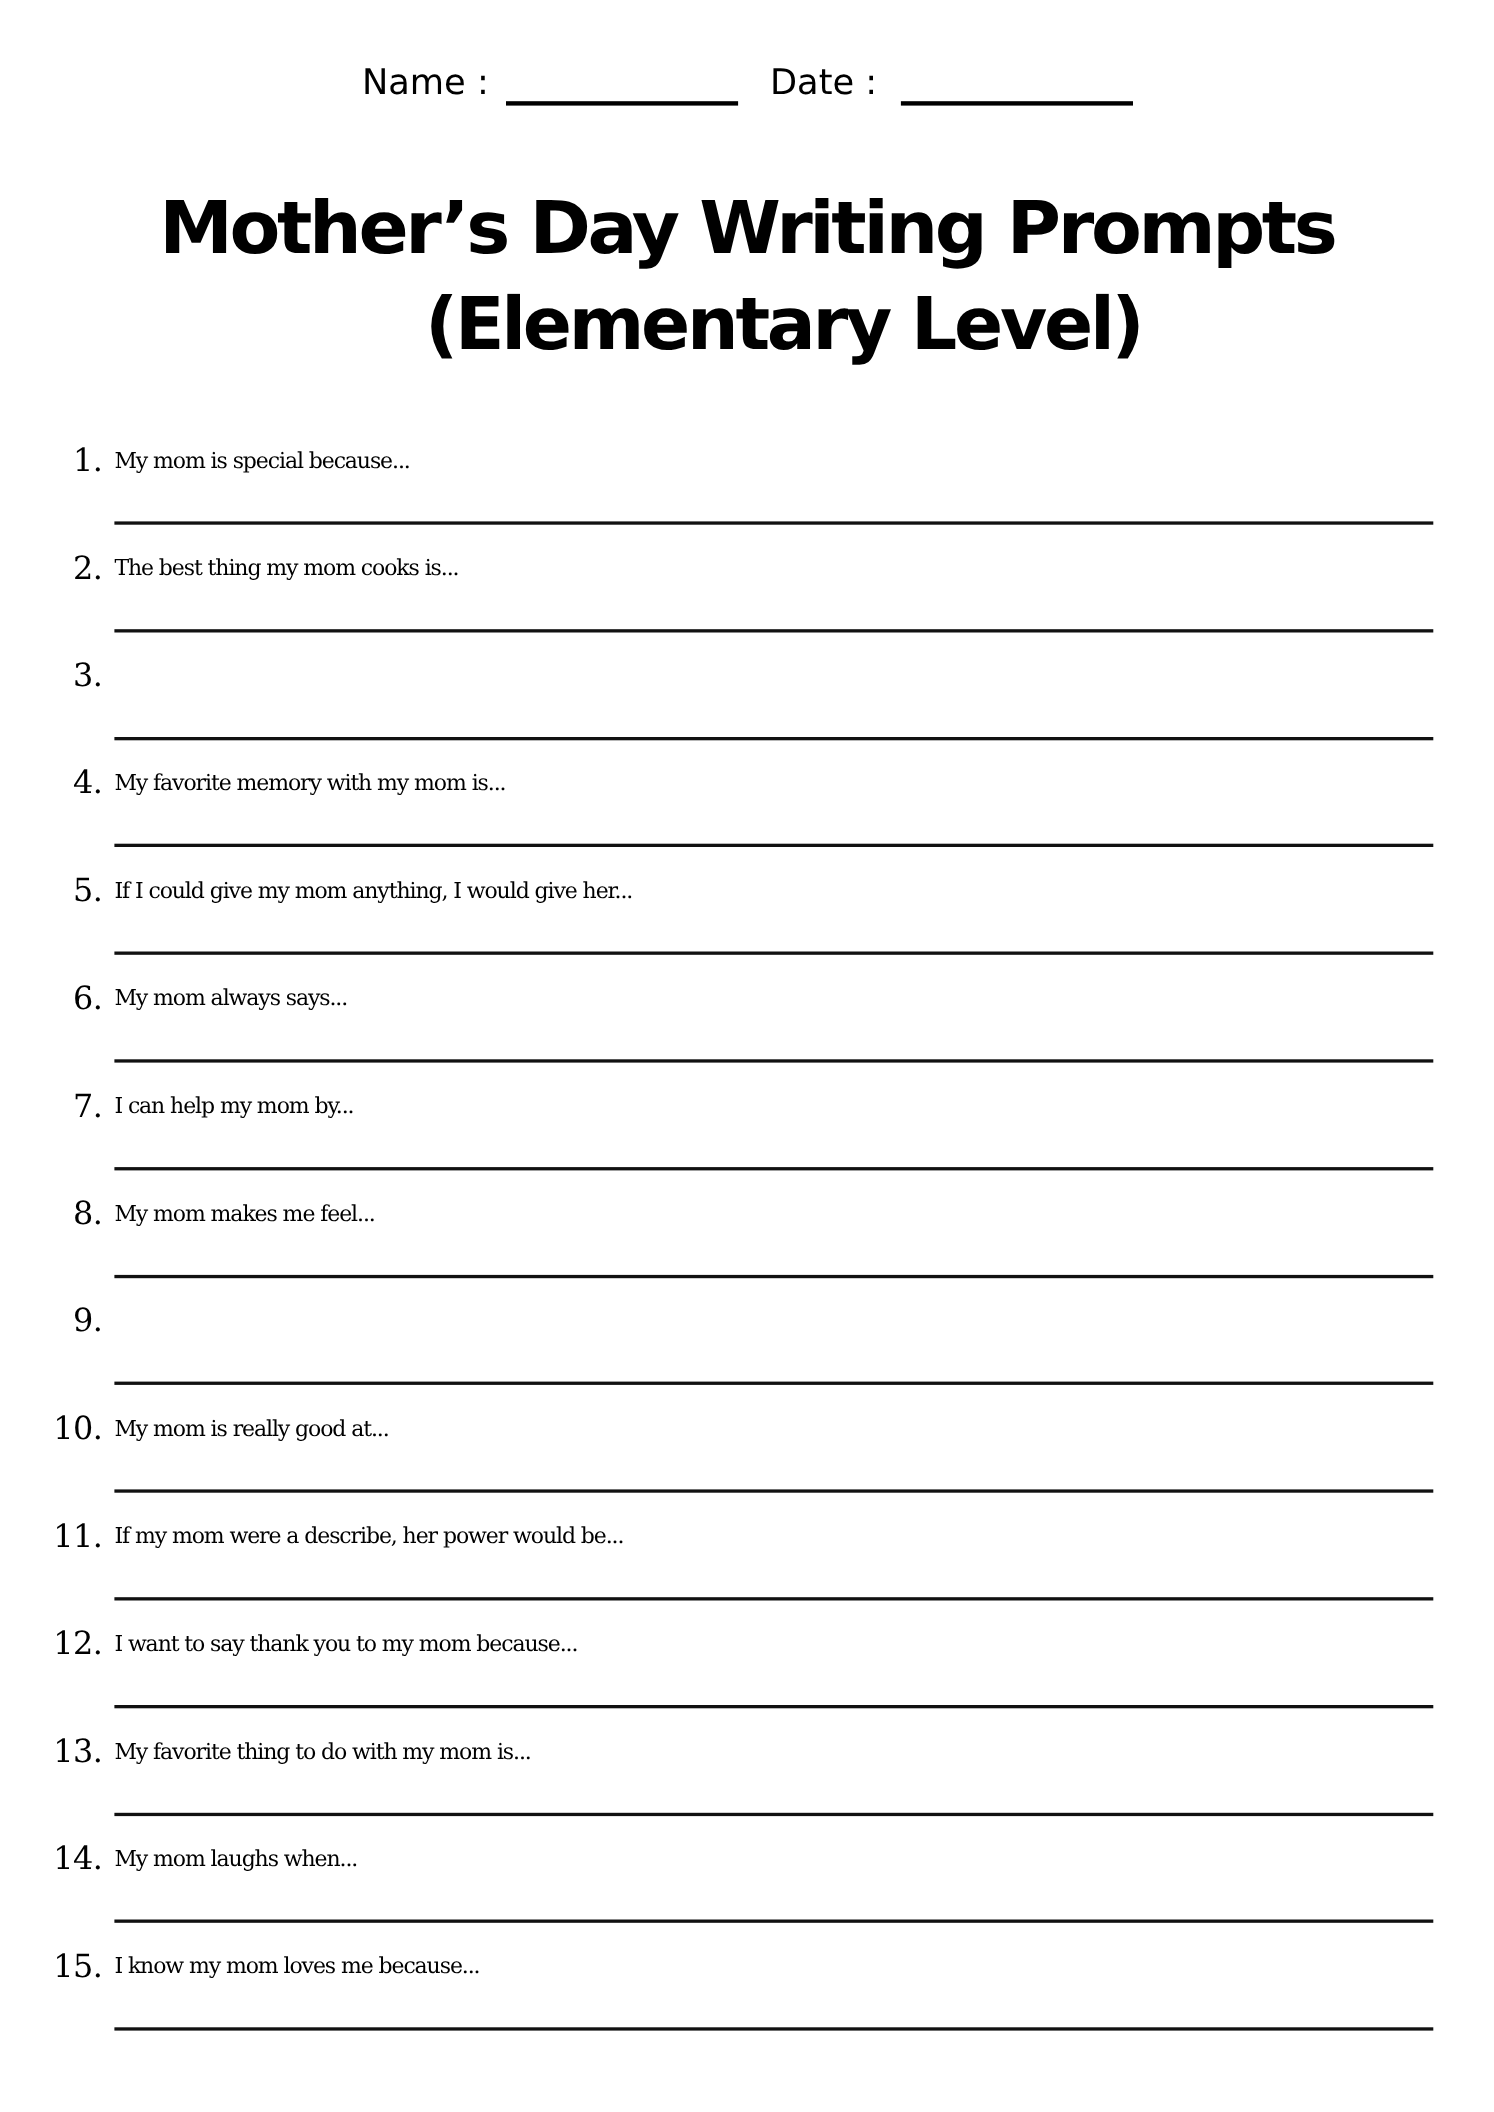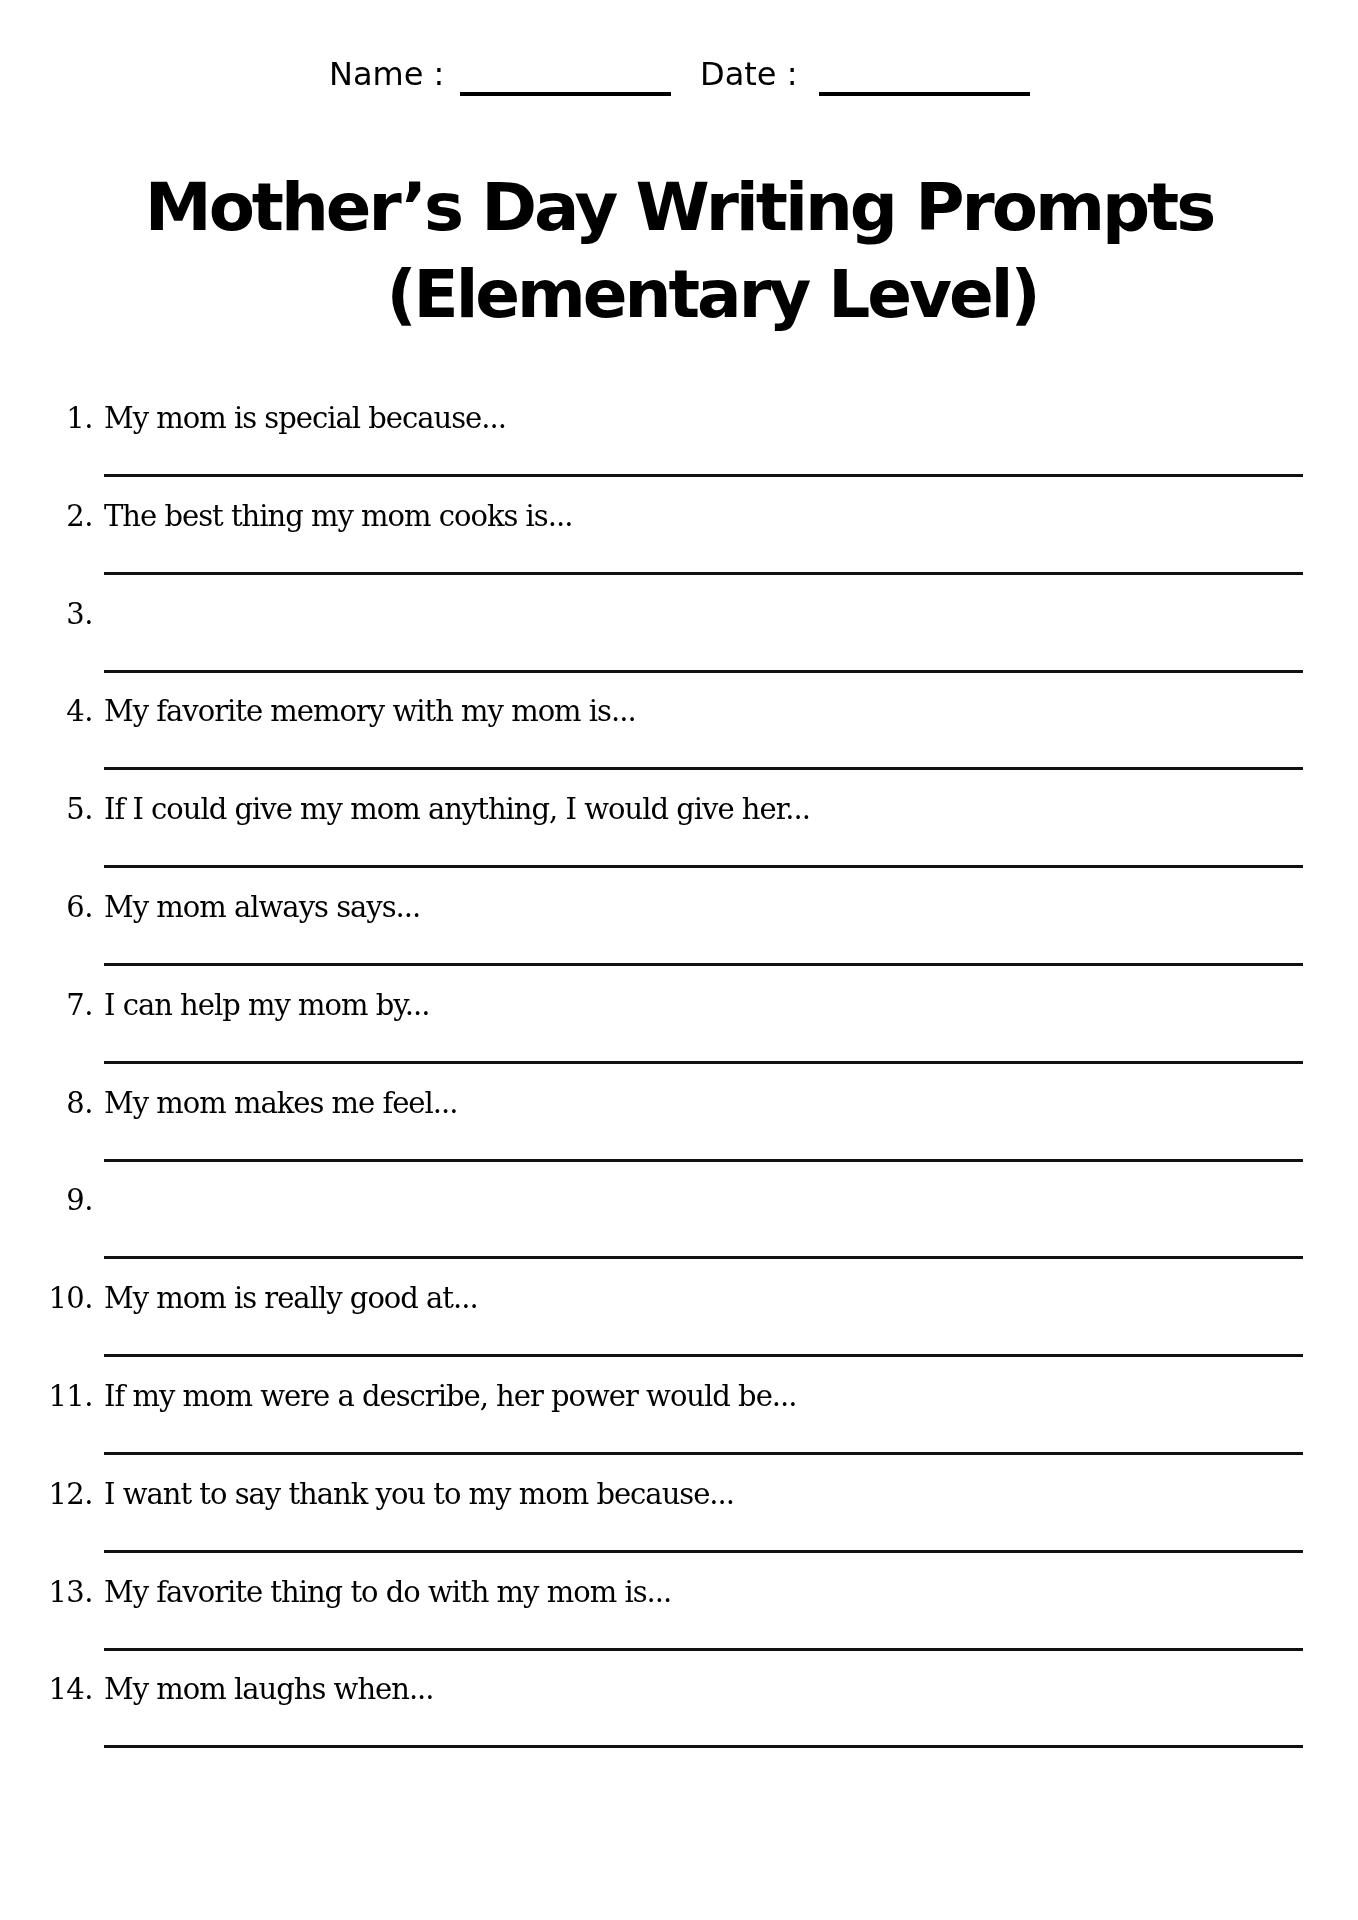--- a/index.html
+++ b/index.html
@@ -8,21 +8,21 @@
   .hdr-label { position:absolute; top:0; font-family:"DejaVu Sans", sans-serif; font-size:32px; line-height:44px; color:#000; }
   .hdr-blank { position:absolute; top:40px; height:4px; background:#000; }
   .title { position:absolute; left:0; width:1358px; text-align:center;
     font-family:"DejaVu Sans", sans-serif; font-weight:bold; font-size:66px; line-height:80px;
     letter-spacing:-3px; color:#000; }
   .title-1 { top:168px; transform:scaleX(1.02); }
   .title-2 { top:255px;margin-left:33px; }
   .prompt-list { position:absolute; left:0; top:398px; width:1358px; }
   .prompt-item { position:relative; height:97.8px; }
   .prompt-num { position:absolute; right:1265px; top:0; font-family:"DejaVu Serif", serif; font-size:29px; line-height:40px; white-space:nowrap; letter-spacing:-0.5px; }
-  .prompt-text { position:absolute; left:104px; top:0; font-family:"DejaVu Serif", serif; font-size:29px; line-height:40px; white-space:nowrap; letter-spacing:-1px; }
+  .prompt-text { position:absolute; left:104px; top:0; font-family:"DejaVu Serif", serif; font-size:20px; line-height:40px; white-space:nowrap; letter-spacing:-1px; }
   .answer-line { position:absolute; left:104px; width:1199px; top:76px; height:3px; background:#111; }
 </style>
 </head>
 <body>
 
 <div class="header-row">
   <span class="hdr-label" style="left:329px;">Name :</span>
   <div class="hdr-blank" style="left:460px; width:211px;"></div>
   <span class="hdr-label" style="left:700px;text-align:right;">Date :</span>
   <div class="hdr-blank" style="left:819px; width:211px;"></div>
@@ -93,13 +93,18 @@
   <div class="prompt-item">
     <span class="prompt-num">13.</span>
     <span class="prompt-text">My favorite thing to do with my mom is...</span>
     <div class="answer-line"></div>
   </div>
   <div class="prompt-item">
     <span class="prompt-num">14.</span>
     <span class="prompt-text">My mom laughs when...</span>
     <div class="answer-line"></div>
   </div>
+  <div class="prompt-item">
+    <span class="prompt-num">15.</span>
+    <span class="prompt-text">I know my mom loves me because...</span>
+    <div class="answer-line"></div>
+  </div>
 </div>
 
 </body></html>

